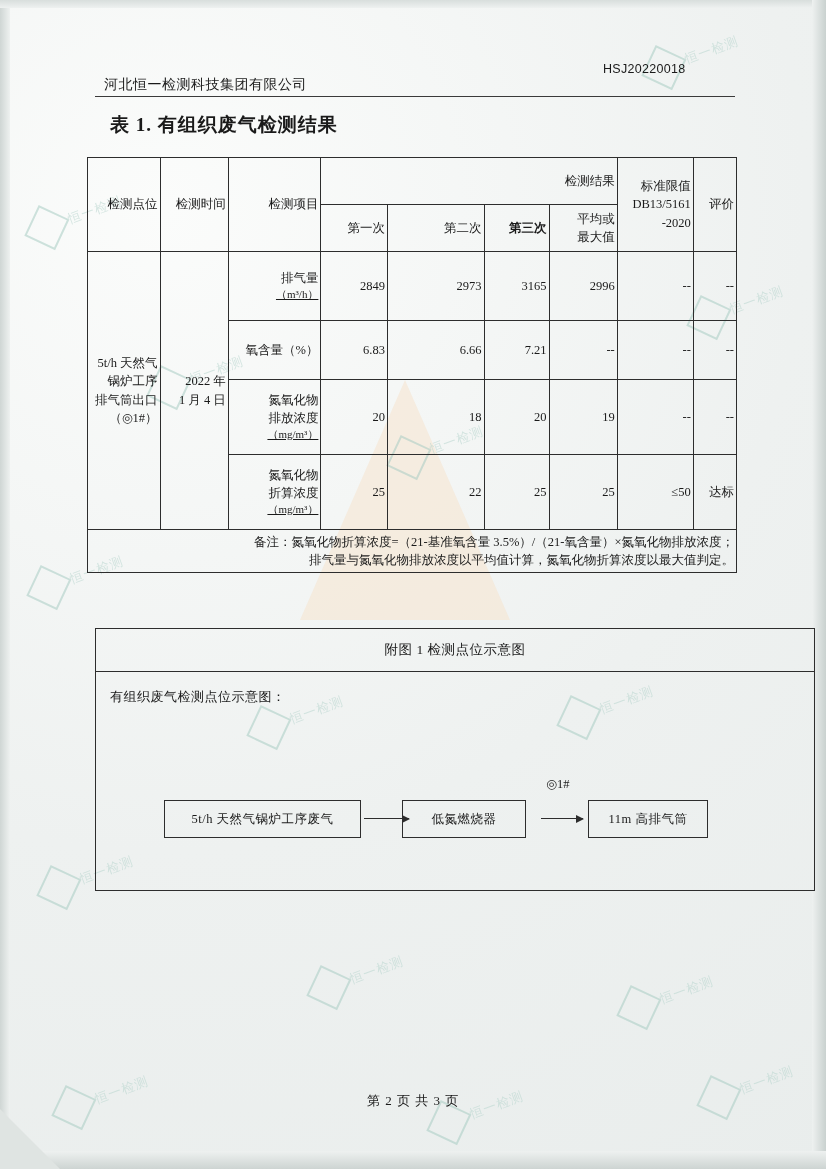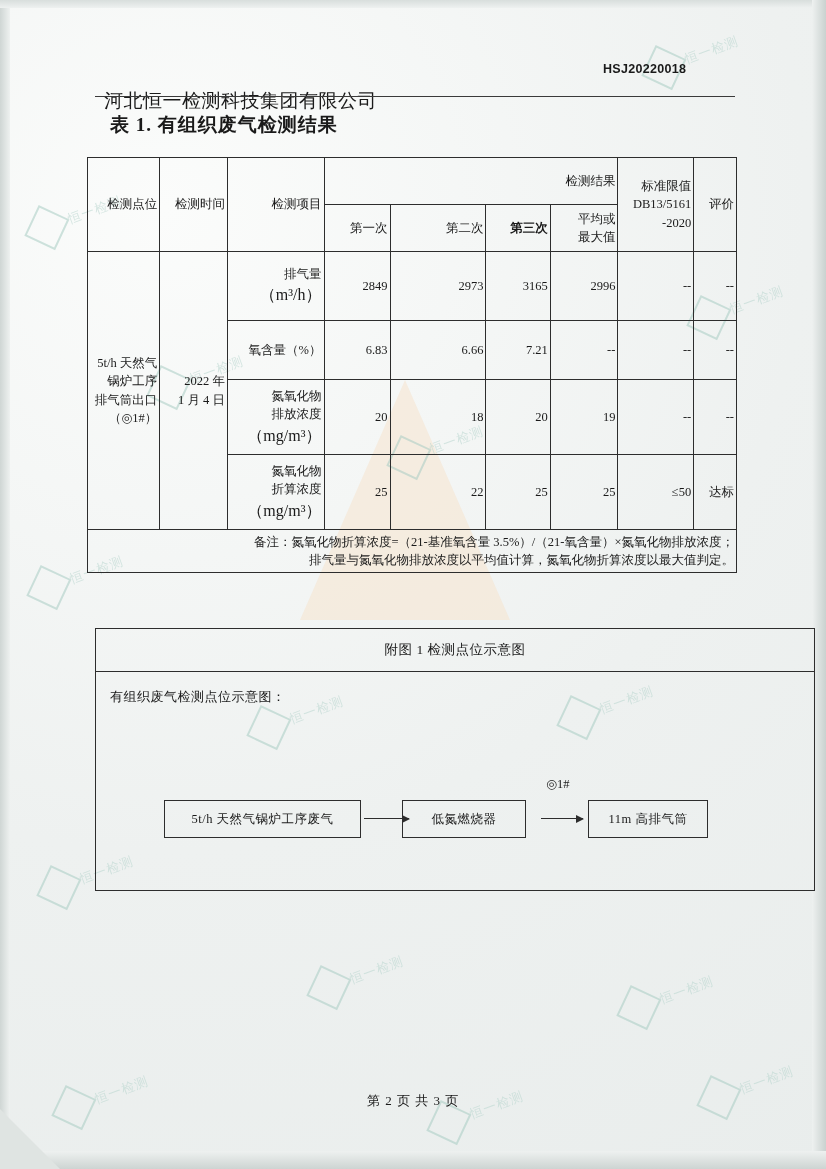--- a/index.html
+++ b/index.html
@@ -86,31 +86,30 @@
   }
 
   .hdr-line {
     position: absolute;
     left: 95px; top: 96px;
     width: 640px;
     border-bottom: 1px solid #3a3a3a;
   }
   .company {
     position: absolute;
-    left: 104px; top: 88px;
-    font-size: 19px;
+    left: 104px; top: 76px;
+    font-size: 14px;
     letter-spacing: .5px;
   }
   .report-no {
     position: absolute;
     left: 603px; top: 62px;
     font-family: "Liberation Sans", sans-serif;
     font-size: 12.5px;
     letter-spacing: .3px;
-    font-weight: bold;
   }
   .title {
     position: absolute;
     left: 110px; top: 112px;
     font-size: 19px;
     font-weight: bold;
     letter-spacing: 1px;
   }
 
   table.main {
@@ -121,21 +120,21 @@
     font-size: 12.5px;
   }
   table.main td, table.main th {
     border: 1px solid #2d2d2d;
     text-align: right;
     vertical-align: middle;
     padding: 3px 2px;
     font-weight: normal;
     line-height: 1.45;
   }
-  .sub { font-size: 16px; }
+  .sub { font-size: 11px; text-decoration: underline; }
   .note-cell {
     text-align: left;
     padding: 8px 10px 8px 12px;
     line-height: 1.85;
     font-size: 12.5px;
   }
   .note-indent { display: block; padding-left: 44px; }
 
   table.fig {
     position: absolute;

